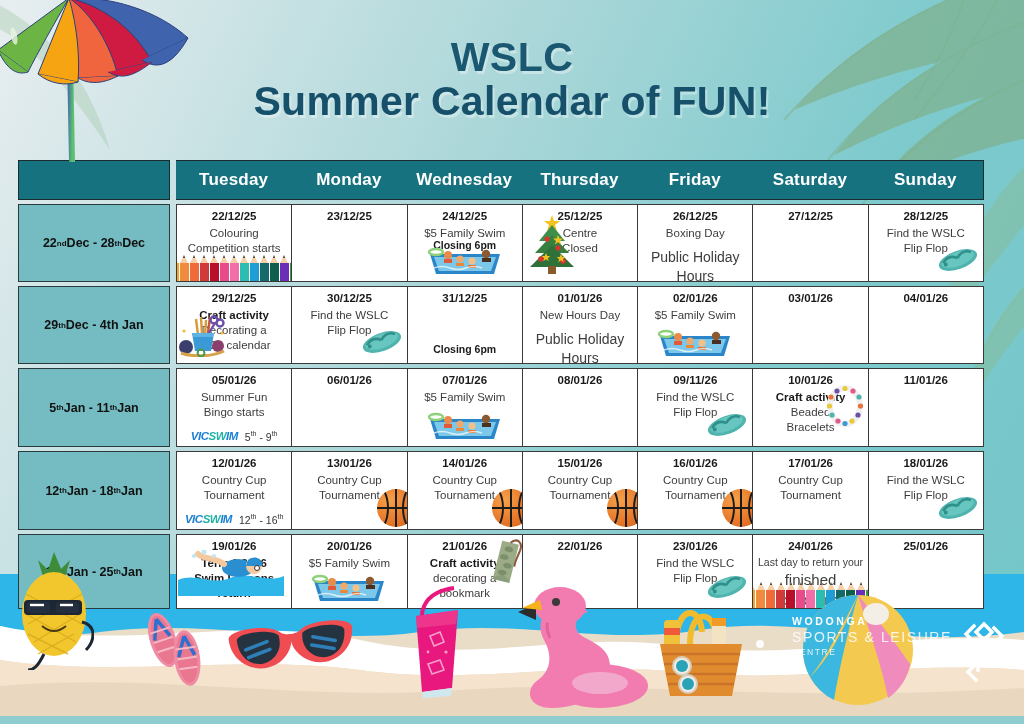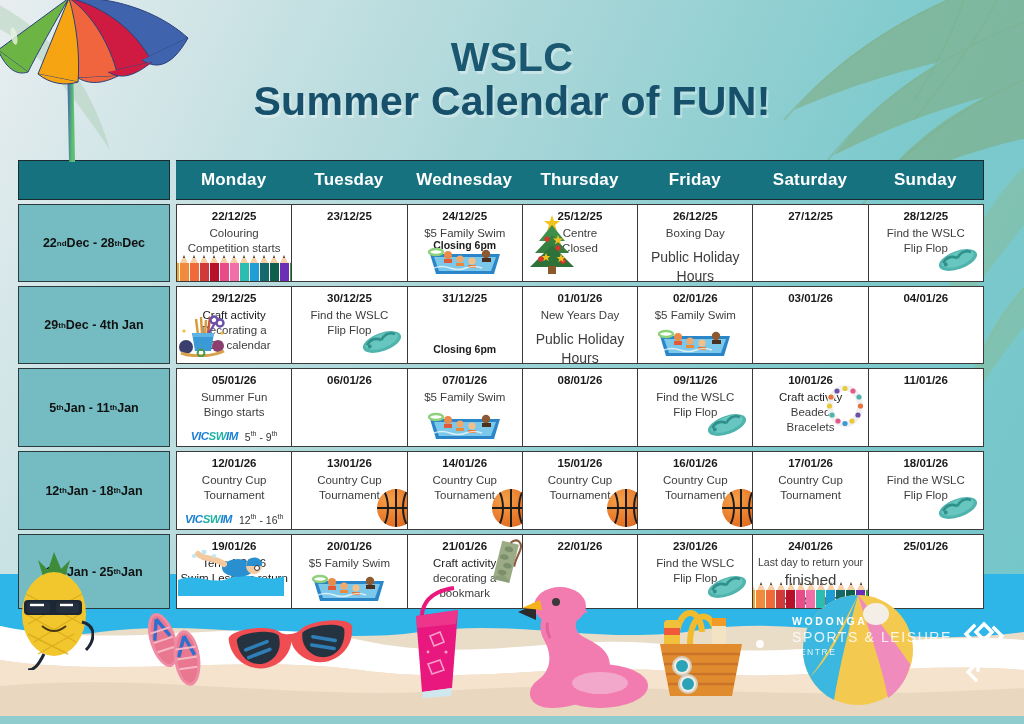--- a/index.html
+++ b/index.html
@@ -97,21 +97,21 @@
     border-right: 1px solid #3a3a3a;
     position: relative;
     padding: 4px 3px 2px;
     text-align: center;
     overflow: hidden;
   }
   .day-cell:last-child { border-right: none; }
 
   .d-date { font-size: 11.5px; font-weight: bold; color: #1a1a1a; line-height: 1.25; text-align: center; }
   .d-body { font-size: 11.5px; color: #3d3d3d; line-height: 1.3; margin-top: 3px; }
-  .d-body .b { font-weight: normal; color: #1a1a1a; }
+  .d-body .b { font-weight: bold; color: #1a1a1a; }
   .d-body .sm { font-size: 14px; }
   .d-bold-sm { font-size: 10.5px; font-weight: bold; color: #1a1a1a; }
   .d-spacer { height: 7px; }
   .d-note-bottom {
     position: absolute; left: 0; right: 0; bottom: 5px;
     font-size: 10.5px; font-weight: bold; color: #1a1a1a;
   }
 
   
   .row-h1 .week-strip, .row-h1 .wk-label { height: 78px; }
@@ -262,22 +262,22 @@
   <div id="title-line1">WSLC</div>
   <div id="title-line2">Summer Calendar of FUN!</div>
 </div>
 
 <div id="calendar">
 
   <div class="cal-row">
     <div class="hdr-spacer"></div>
     <div class="days-wrap">
       <div class="hdr-strip" id="day-headers">
+          <div class="hdr-cell">Tuesday</div>
           <div class="hdr-cell">Monday</div>
-          <div class="hdr-cell">Tuesday</div>
           <div class="hdr-cell">Wednesday</div>
           <div class="hdr-cell">Thursday</div>
           <div class="hdr-cell">Friday</div>
           <div class="hdr-cell">Saturday</div>
           <div class="hdr-cell">Sunday</div>
         </div>
     </div>
   </div>
 
   <div id="weeks-host">
@@ -491,21 +491,21 @@
     </svg></div>
             </div>
             <div class="day-cell">
               <div class="d-date">31/12/25</div>
               <div class="d-body"></div>
               <div class="d-note-bottom" style="bottom: 8px;">Closing 6pm</div>
             </div>
             <div class="day-cell">
               <div class="d-date">01/01/26</div>
               <div class="d-body">
-                <div>New Years Day</div>
+                <div>New Hours Day</div>
                 <div class="d-spacer"></div>
                 <div class="sm">Public Holiday Hours</div>
                 <div class="d-bold-sm">10am - 5pm</div>
               </div>
             </div>
             <div class="day-cell">
               <div class="d-date">02/01/26</div>
               <div class="d-body">
                 <div>$5 Family Swim</div>
               </div>

